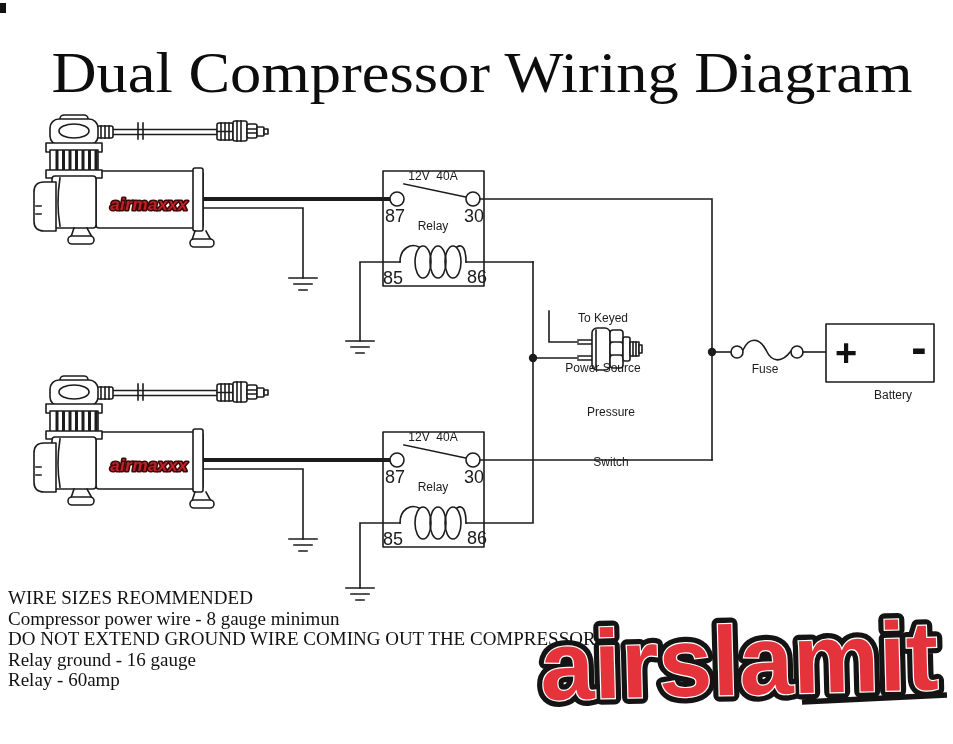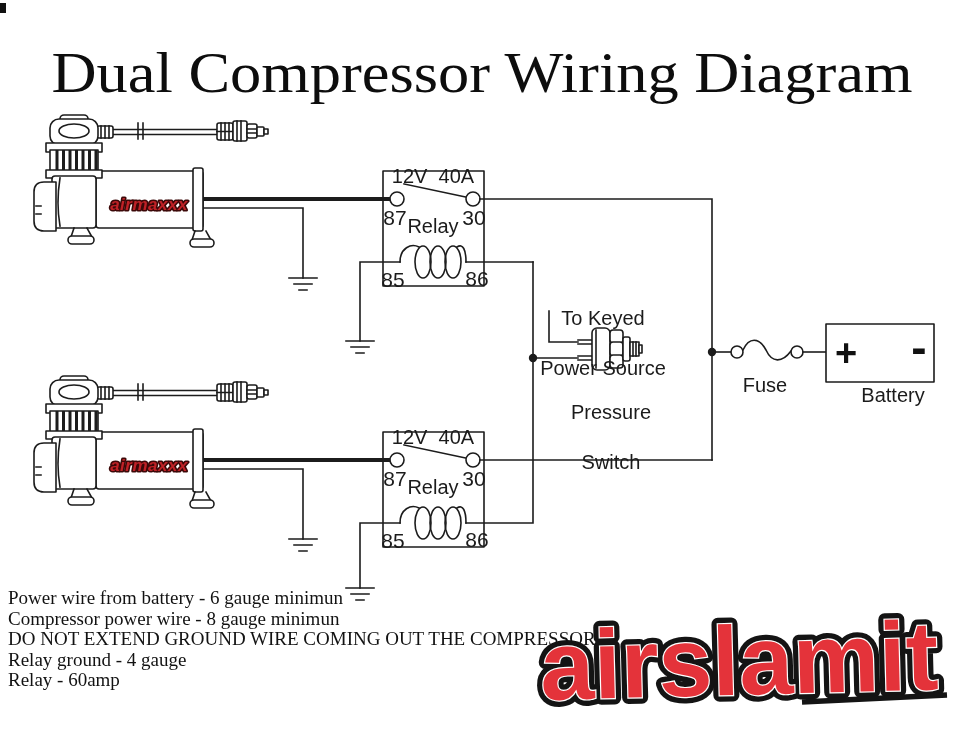--- a/index.html
+++ b/index.html
@@ -24,22 +24,22 @@
   .bat-plus  { font:bold 38px "Liberation Sans",sans-serif; fill:#111; text-anchor:middle; }
   .bat-minus { font:bold 46px "Liberation Sans",sans-serif; fill:#111; text-anchor:middle; }
 
   .logo-back  { font:bold 98px "Liberation Sans",sans-serif; fill:#141414; stroke:#141414;
                 stroke-width:13; stroke-linejoin:round; }
   .logo-front { font:bold 98px "Liberation Sans",sans-serif; fill:#e4333a; stroke:#ffffff;
                 stroke-width:2.4; paint-order:stroke; }
 
   
   .lbl  { position:absolute; transform:translateX(-50%); text-align:center; color:#1b1b1b;
-          font-size:20px; line-height:16.5px; white-space:pre; }
-  .term { position:absolute; transform:translateX(-50%); color:#1b1b1b; font-size:21px; }
+          font-size:12px; line-height:16.5px; white-space:pre; }
+  .term { position:absolute; transform:translateX(-50%); color:#1b1b1b; font-size:18px; }
   .notes{ position:absolute; left:8px; top:588px; color:#121212; white-space:nowrap;
           font-family:"Liberation Serif","DejaVu Serif",serif; font-size:19px; line-height:20.5px; }
   .notes div { height:20.5px; }
 </style>
 </head>
 <body>
 
 <div class="stage">
 
 <svg class="diagram" width="953" height="744" viewBox="0 0 953 744" xmlns="http://www.w3.org/2000/svg" xmlns:xlink="http://www.w3.org/1999/xlink">
@@ -185,24 +185,24 @@
 <div class="term" style="left:477px; top:528px;">86</div>
 
 <div class="lbl" style="left:603px; top:277px;">
   <div>To Keyed</div>
   <div>Power Source</div>
 </div>
 <div class="lbl" style="left:611px; top:371px;">
   <div>Pressure</div>
   <div>Switch</div>
 </div>
-<div class="lbl" style="left:765px; top:361px;margin-top:16px;">Fuse</div>
+<div class="lbl" style="left:765px; top:361px;">Fuse</div>
 <div class="lbl" style="left:885px; top:387px;margin-left:8px;">Battery</div>
 
 <div class="notes">
-  <div>Power wire from battery - 6 gauge minimun</div>
+  <div>WIRE SIZES REOMMENDED</div>
   <div>Compressor power wire - 8 gauge minimun</div>
   <div>DO NOT EXTEND GROUND WIRE COMING OUT THE COMPRESSOR</div>
-  <div>Relay ground - 4 gauge</div>
+  <div>Relay ground - 16 gauge</div>
   <div>Relay - 60amp</div>
 </div>
 
 </div>
 
 </body></html>

